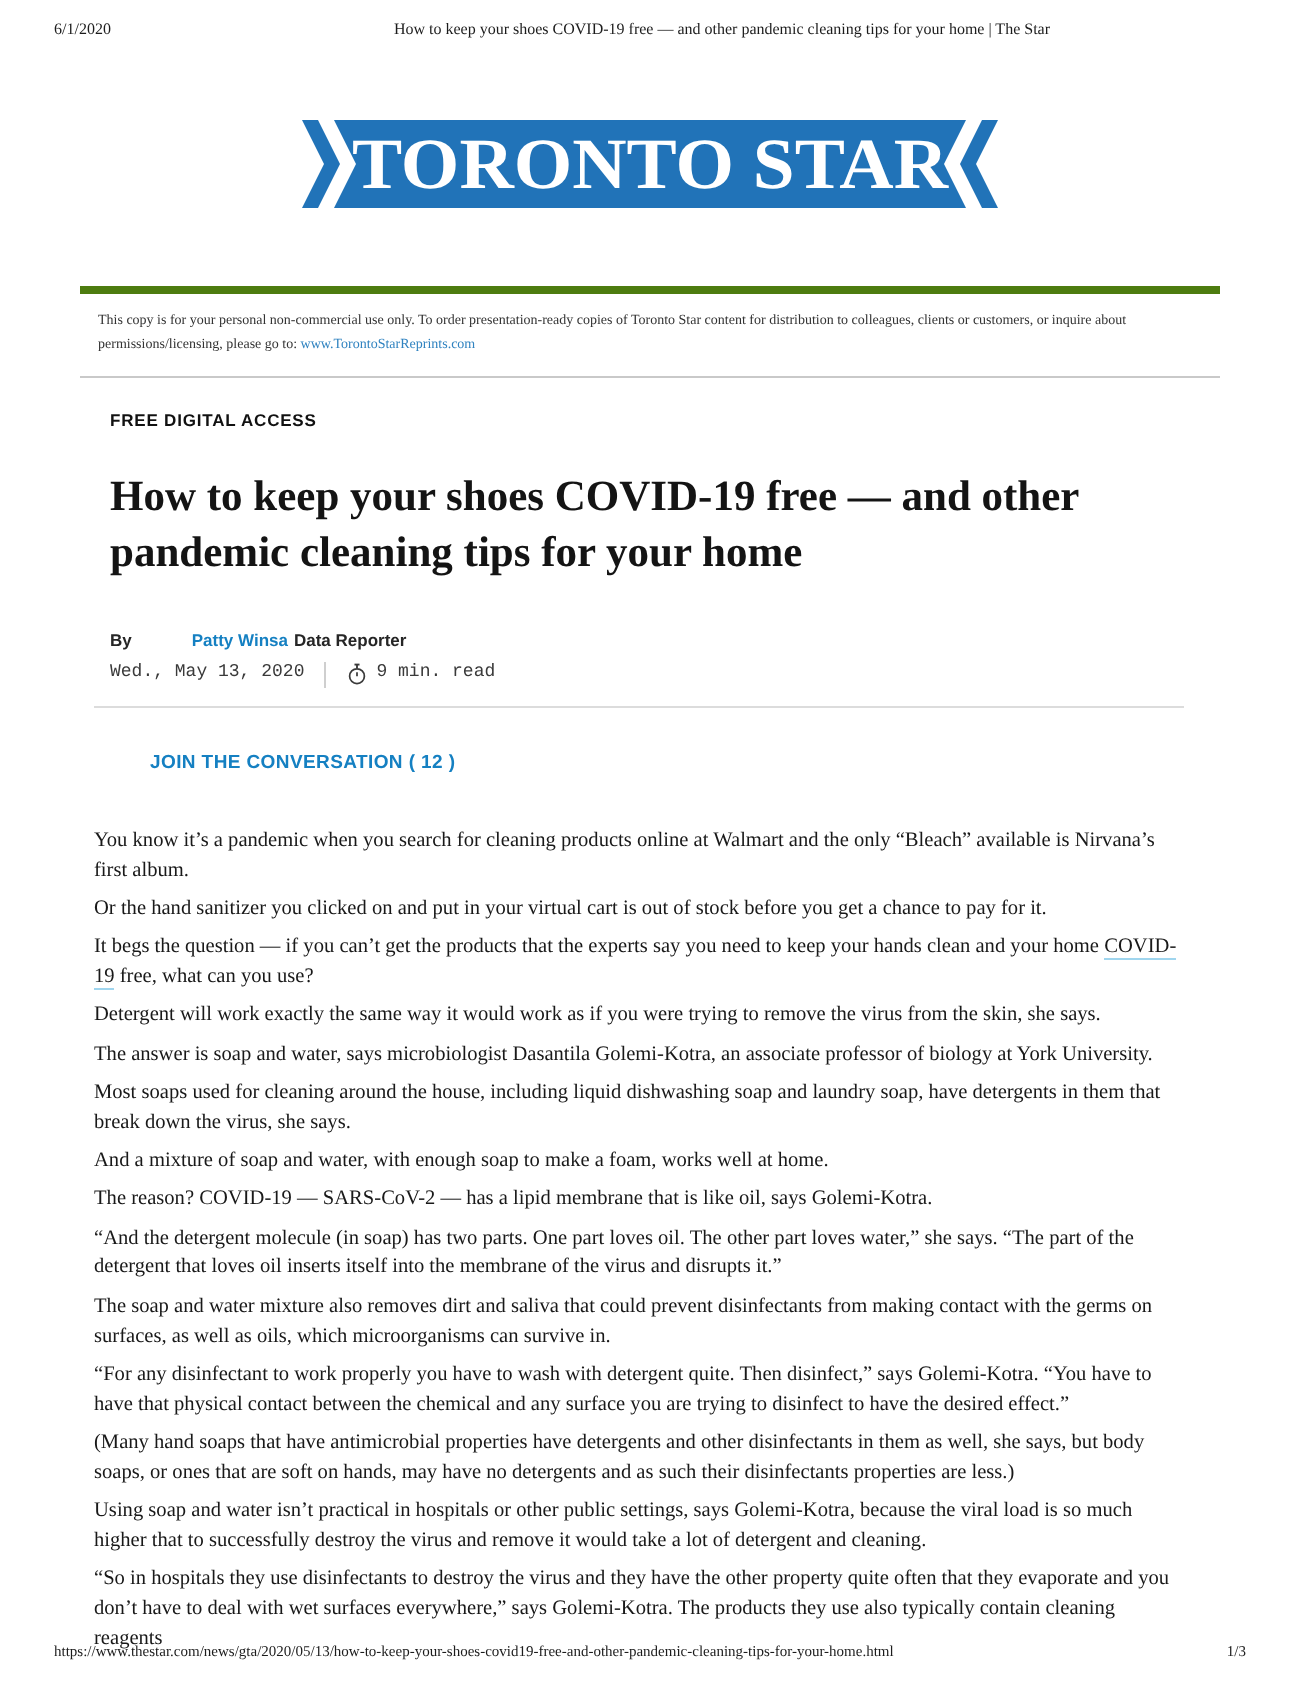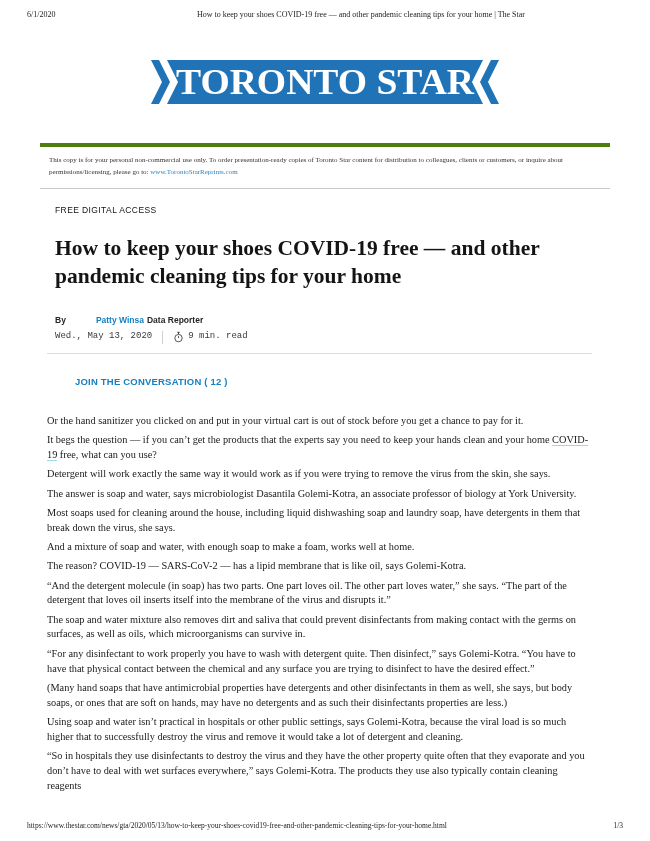--- a/index.html
+++ b/index.html
@@ -28,21 +28,21 @@
   .reprint-box {
     position:absolute; top:143px; left:40px; width:570px; box-sizing:border-box;
     border-top:4px solid #4d7c0f; border-bottom:1px solid #c9c9c9;
     padding:7px 9px 9px 9px; font-size:7px; line-height:1.75; color:#333333;
   }
   .reprint-box a { color:#3083c0; text-decoration:none; }
 
   
   article { position:absolute; top:205px; left:47px; width:545px; }
   .kicker {
-    margin-left:8px; font-family:"Liberation Sans", sans-serif; font-weight:normal;
+    margin-left:8px; font-family:"Liberation Sans", sans-serif; font-weight:bold;
     font-size:8.5px; letter-spacing:0.4px; color:#111111;
   }
   h1 {
     margin:20px 0 0 8px; font-size:21.5px; line-height:1.3; font-weight:bold;
     color:#141414; font-family:"Liberation Serif", serif;
   }
   h1 span { display:block; }
 
   .byline1 {
     margin:24px 0 0 8px; font-family:"Liberation Sans", sans-serif;
@@ -112,20 +112,21 @@
       </svg>
     </span>
     <span>9 min. read</span>
   </div>
 
   <hr class="byline-rule">
 
   <a class="join" href="#">JOIN THE CONVERSATION ( 12 )</a>
 
   <div class="body-copy">
+    <p>You know it’s a pandemic when you search for cleaning products online at Walmart and the only “Bleach” available is Nirvana’s first album.</p>
     <p>Or the hand sanitizer you clicked on and put in your virtual cart is out of stock before you get a chance to pay for it.</p>
     <p><span>It begs the question — if you can’t get the products that the experts say you need to keep your hands clean and your home </span><a class="covid-link" href="#">COVID-19</a><span> free, what can you use?</span></p>
     <p>Detergent will work exactly the same way it would work as if you were trying to remove the virus from the skin, she says.</p>
     <p>The answer is soap and water, says microbiologist Dasantila Golemi-Kotra, an associate professor of biology at York University.</p>
     <p>Most soaps used for cleaning around the house, including liquid dishwashing soap and laundry soap, have detergents in them that break down the virus, she says.</p>
     <p>And a mixture of soap and water, with enough soap to make a foam, works well at home.</p>
     <p>The reason? COVID-19 — SARS-CoV-2 — has a lipid membrane that is like oil, says Golemi-Kotra.</p>
     <p>“And the detergent molecule (in soap) has two parts. One part loves oil. The other part loves water,” she says. “The part of the detergent that loves oil inserts itself into the membrane of the virus and disrupts it.”</p>
     <p>The soap and water mixture also removes dirt and saliva that could prevent disinfectants from making contact with the germs on surfaces, as well as oils, which microorganisms can survive in.</p>
     <p>“For any disinfectant to work properly you have to wash with detergent quite. Then disinfect,” says Golemi-Kotra. “You have to have that physical contact between the chemical and any surface you are trying to disinfect to have the desired effect.”</p>

